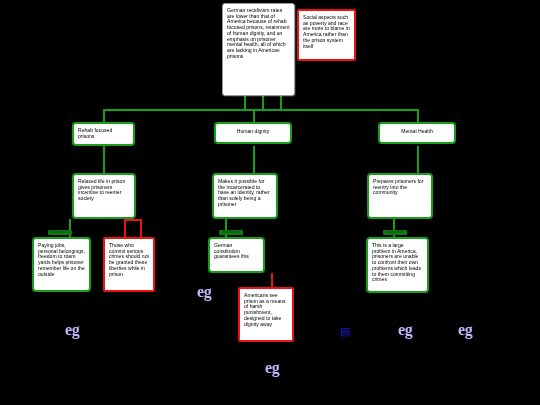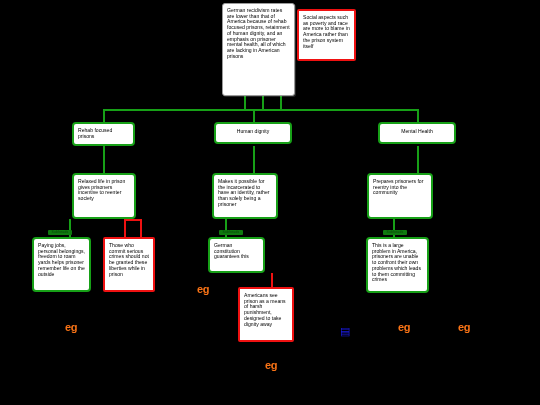--- a/index.html
+++ b/index.html
@@ -45,24 +45,24 @@
     text-align:center;
     overflow:hidden;
     z-index:4;
     border-radius:1px;
   }
   .edge{position:absolute;z-index:1;}
   .e-green{background:#17a017;}
   .e-red{background:#ef1111;}
   .eg{
     position:absolute;
-    color:#f97316;
+    color:#c4b5fd;
     font-weight:bold;
-    font-size:11px;
-    font-family:Liberation Sans, sans-serif;
+    font-size:16px;
+    font-family:Liberation Serif, serif;
     z-index:5;
     letter-spacing:-.3px;
   }
   .glyph{
     position:absolute;
     color:#1a1ae8;
     font-size:11px;
     z-index:5;
     line-height:1;
   }

